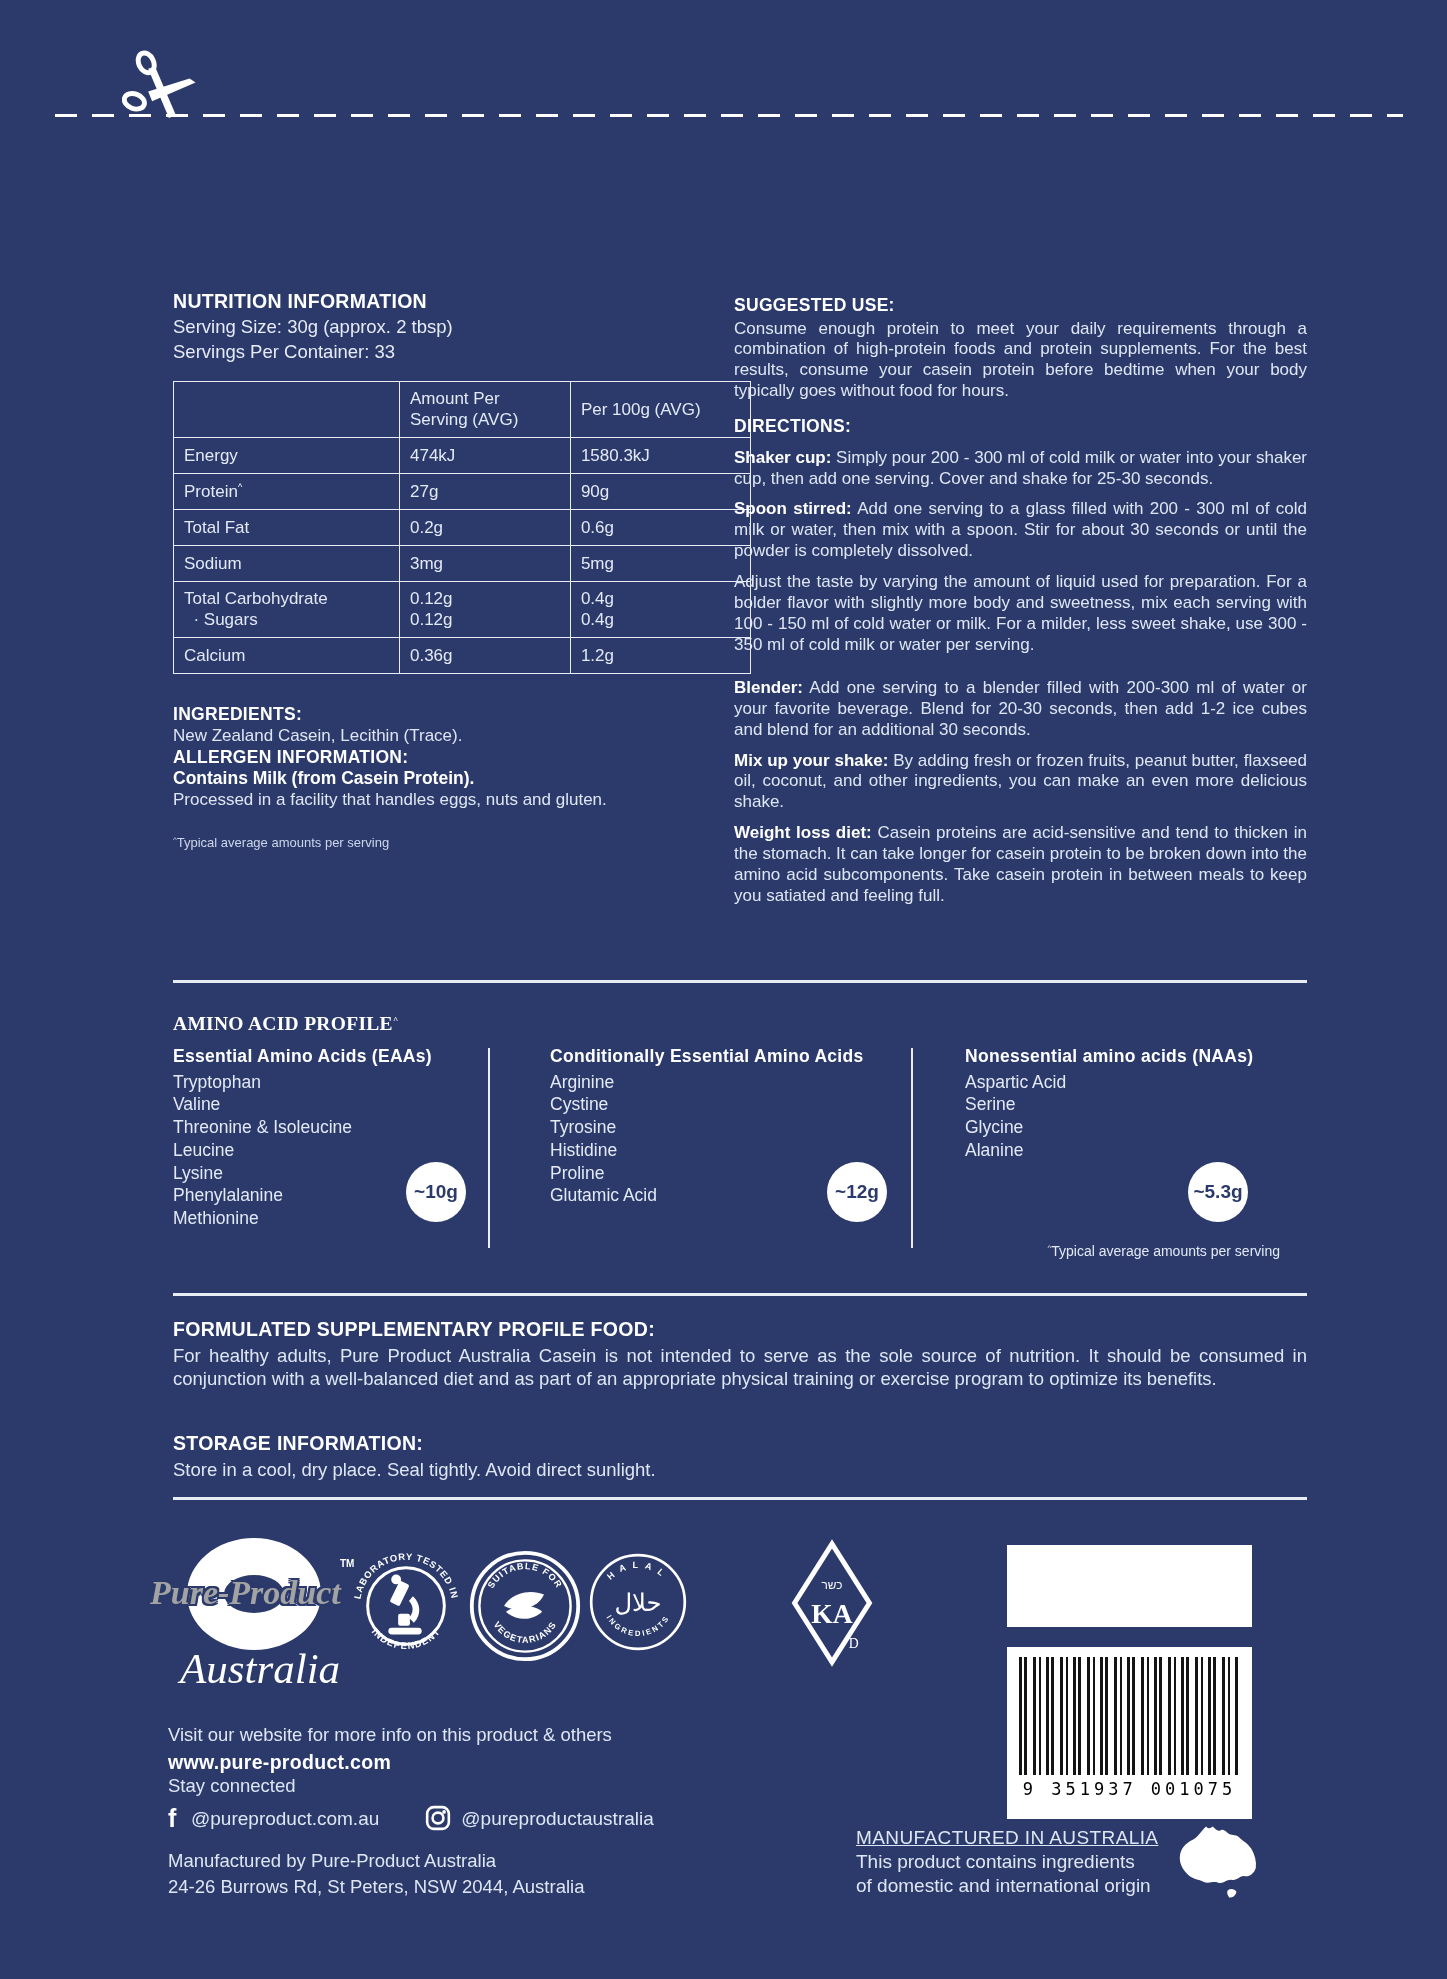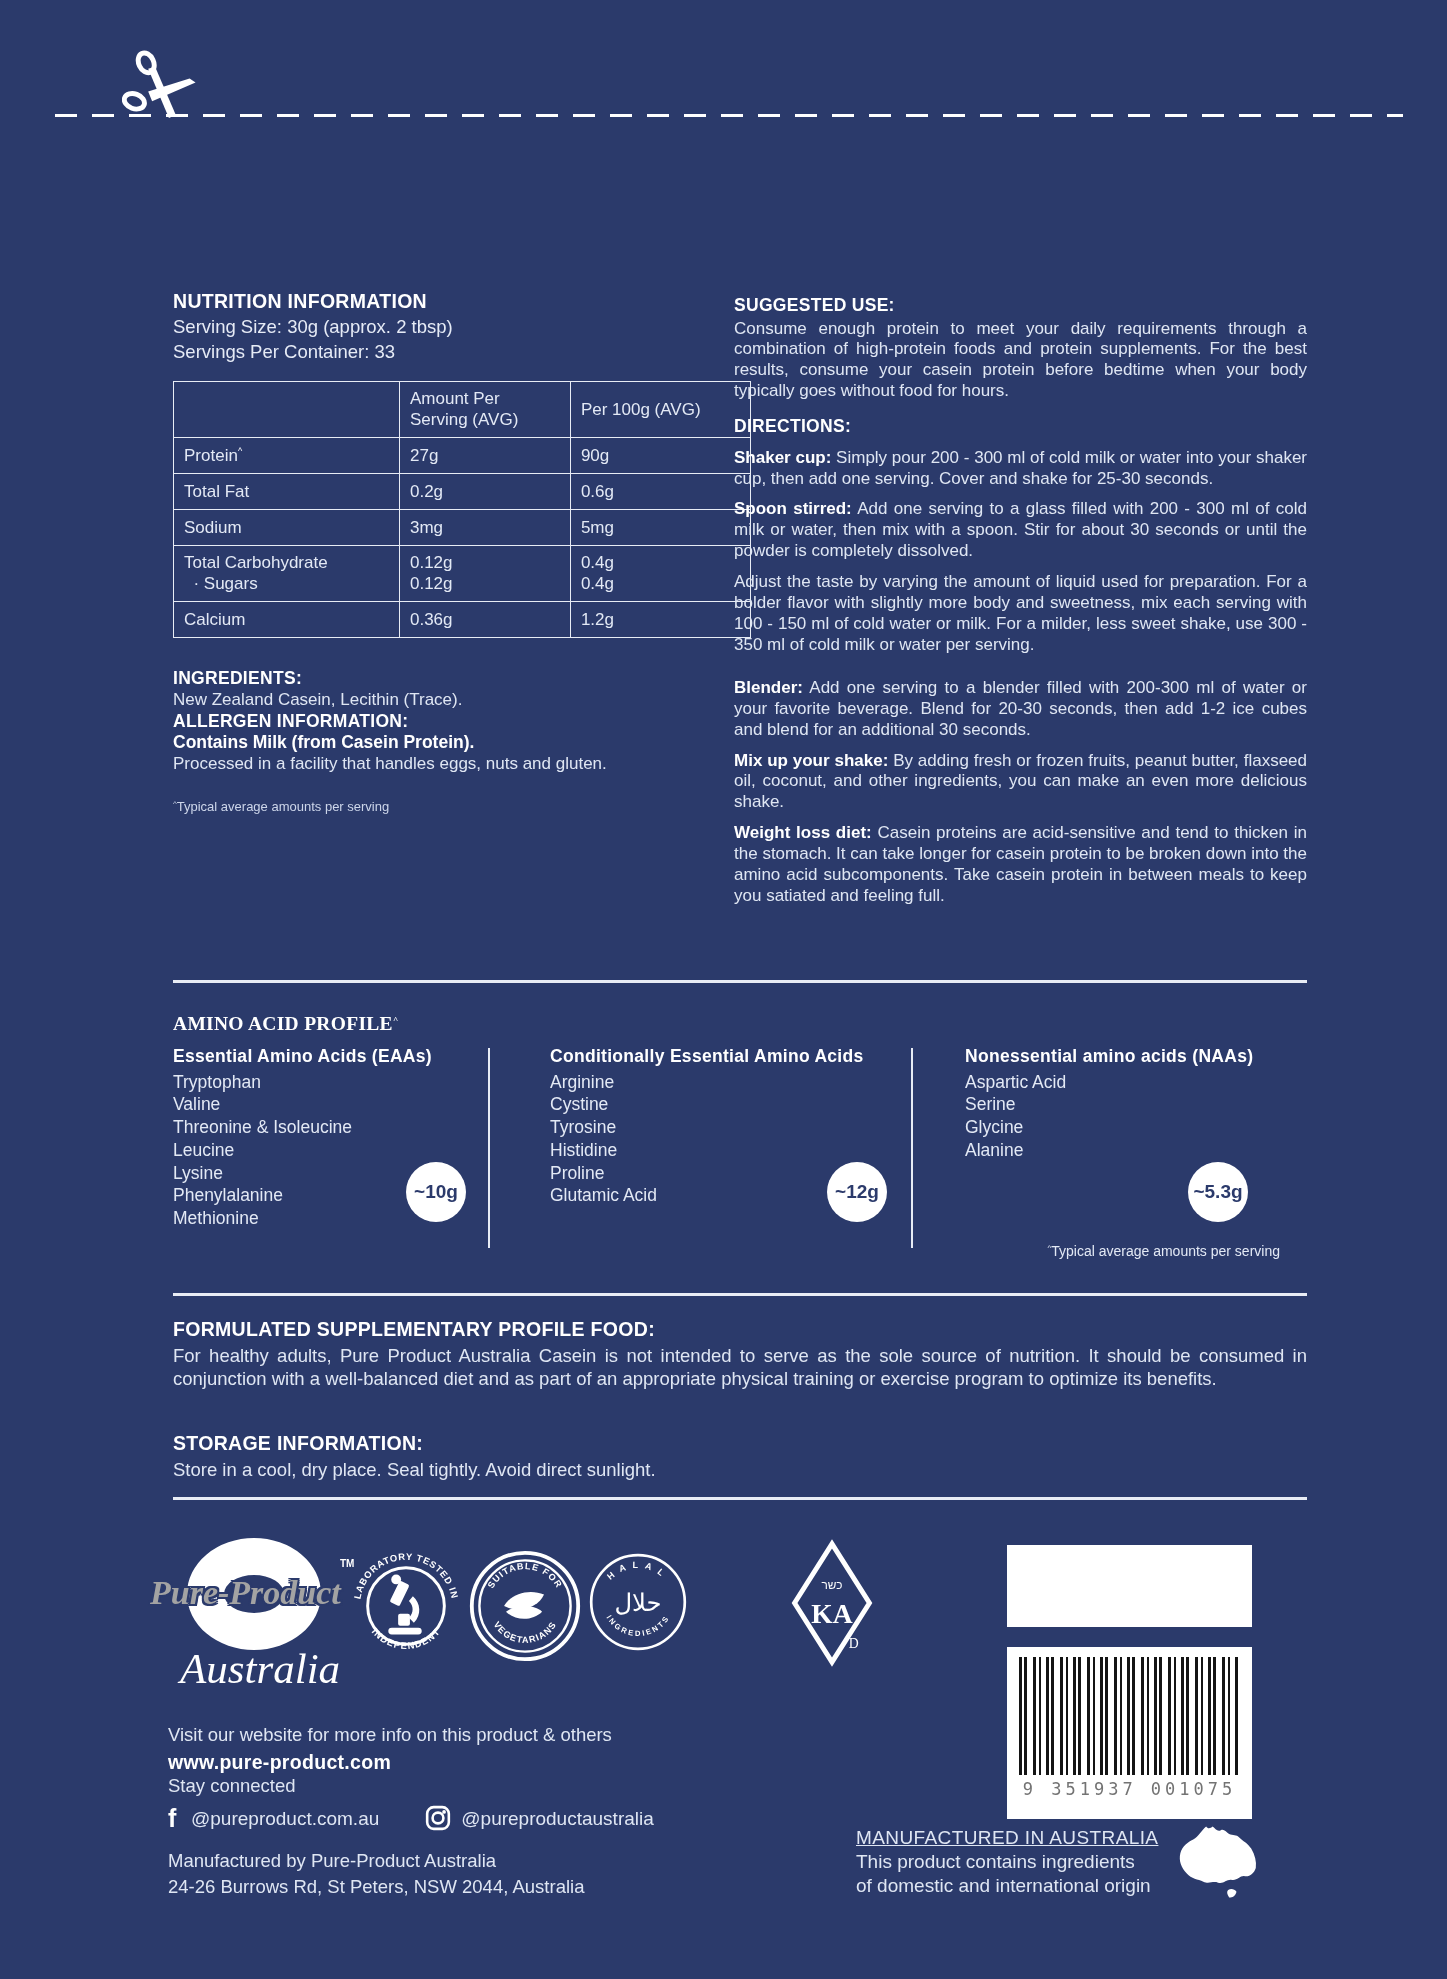--- a/index.html
+++ b/index.html
@@ -79,21 +79,21 @@
   svg text { fill:#ffffff; }
   .badge-arc { font-family:"Liberation Sans", sans-serif; font-weight:700; }
 
   
   .wbox1 { left:1007px; top:1545px; width:245px; height:82px; background:#ffffff; }
   .bcbox { left:1007px; top:1647px; width:245px; height:172px; background:#ffffff; }
   .bars { height:118px; margin:10px 12px 0;
     background:repeating-linear-gradient(90deg,#141414 0 3px,#ffffff 3px 5px,
       #141414 5px 8px,#ffffff 8px 14px,#141414 14px 17px,#ffffff 17px 20px,
       #141414 20px 22px,#ffffff 22px 27px); }
-  .digits { margin-top:4px; text-align:center; color:#737373;
+  .digits { margin-top:4px; text-align:center; color:#000000;
     font-family:"DejaVu Sans Mono", monospace; font-size:17px; letter-spacing:4px; }
 
   
   .footL { left:168px; top:1724px; width:540px; font-size:18.5px; }
   .footL .web { margin-top:4px; font-weight:800; color:#ffffff; font-size:19.5px; letter-spacing:.3px; }
   .footL .stay { }
   .social { margin-top:8px; display:flex; align-items:center; gap:10px; font-size:19px; }
   .social .fb { font-weight:800; font-size:25px; color:#ffffff; width:13px; line-height:1; }
   .social .ig { display:flex; align-items:center; }
   .social .gap { width:26px; }
@@ -119,20 +119,25 @@
     <div class="h h-lg">NUTRITION INFORMATION</div>
     <div class="sub">Serving Size: 30g (approx. 2 tbsp)</div>
     <div class="sub">Servings Per Container: 33</div>
 
     <table class="nut">
       <tbody>
         <tr class="hdr">
           <td class="c1"></td>
           <td class="c2">Amount Per Serving (AVG)</td>
           <td class="c3">Per 100g (AVG)</td>
+        </tr>
+        <tr class="r">
+          <td class="c1">Energy</td>
+          <td class="c2">474kJ</td>
+          <td class="c3">1580.3kJ</td>
         </tr>
         <tr class="r">
           <td class="c1"><span>Protein</span><sup class="caret">^</sup></td>
           <td class="c2">27g</td>
           <td class="c3">90g</td>
         </tr>
         <tr class="r">
           <td class="c1">Total Fat</td>
           <td class="c2">0.2g</td>
           <td class="c3">0.6g</td>

